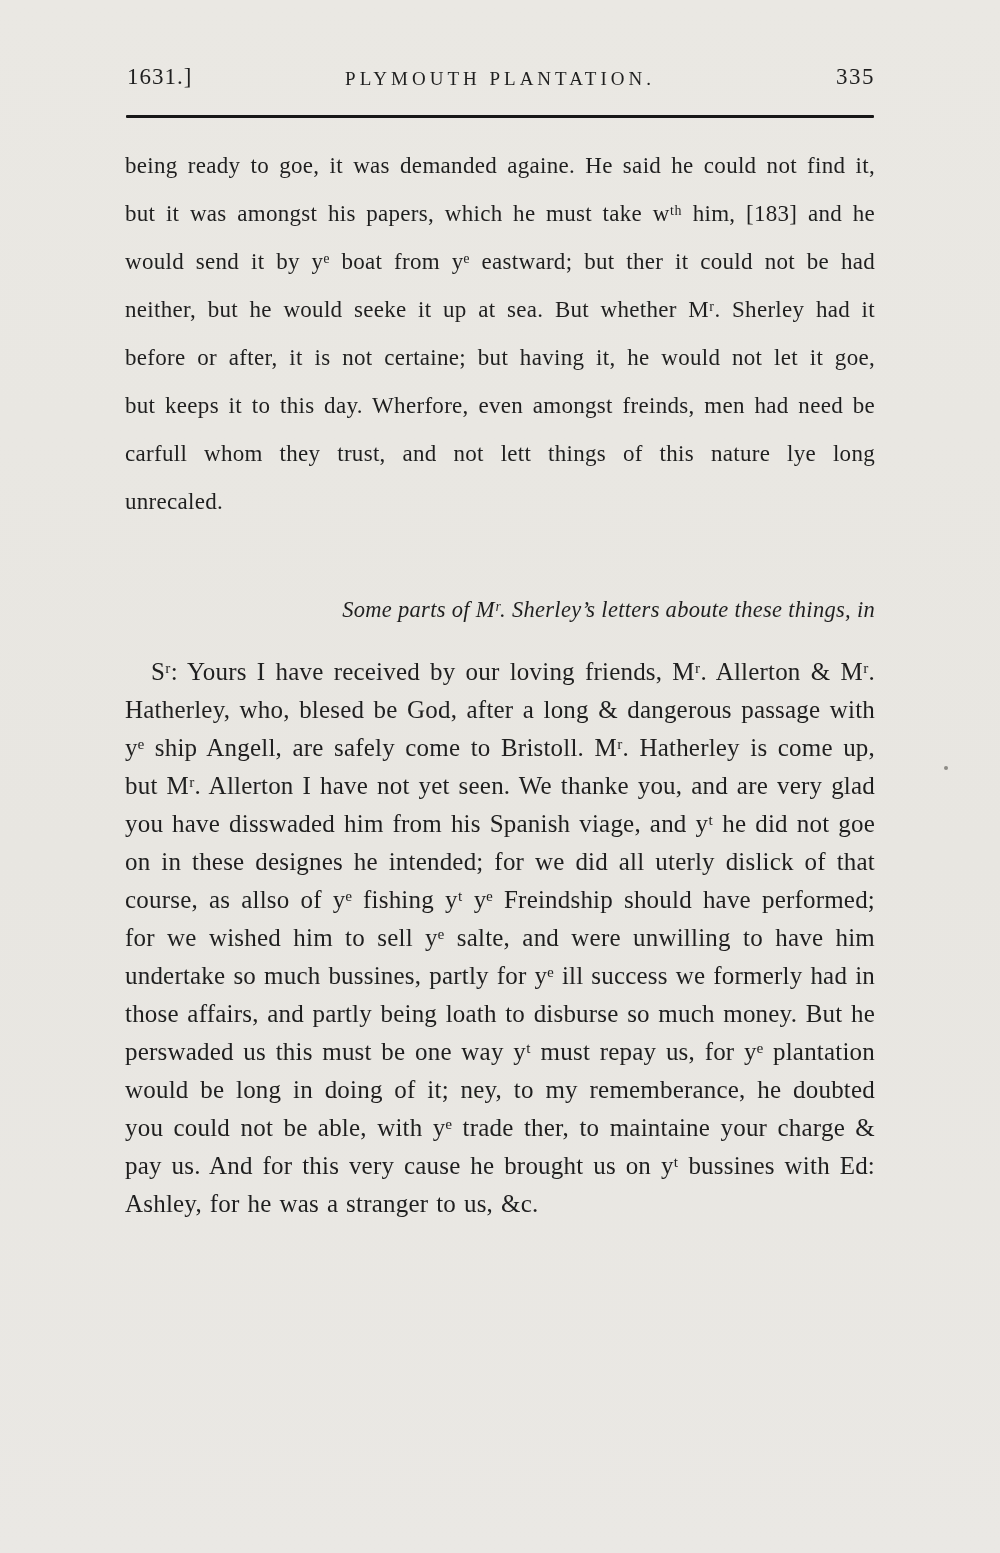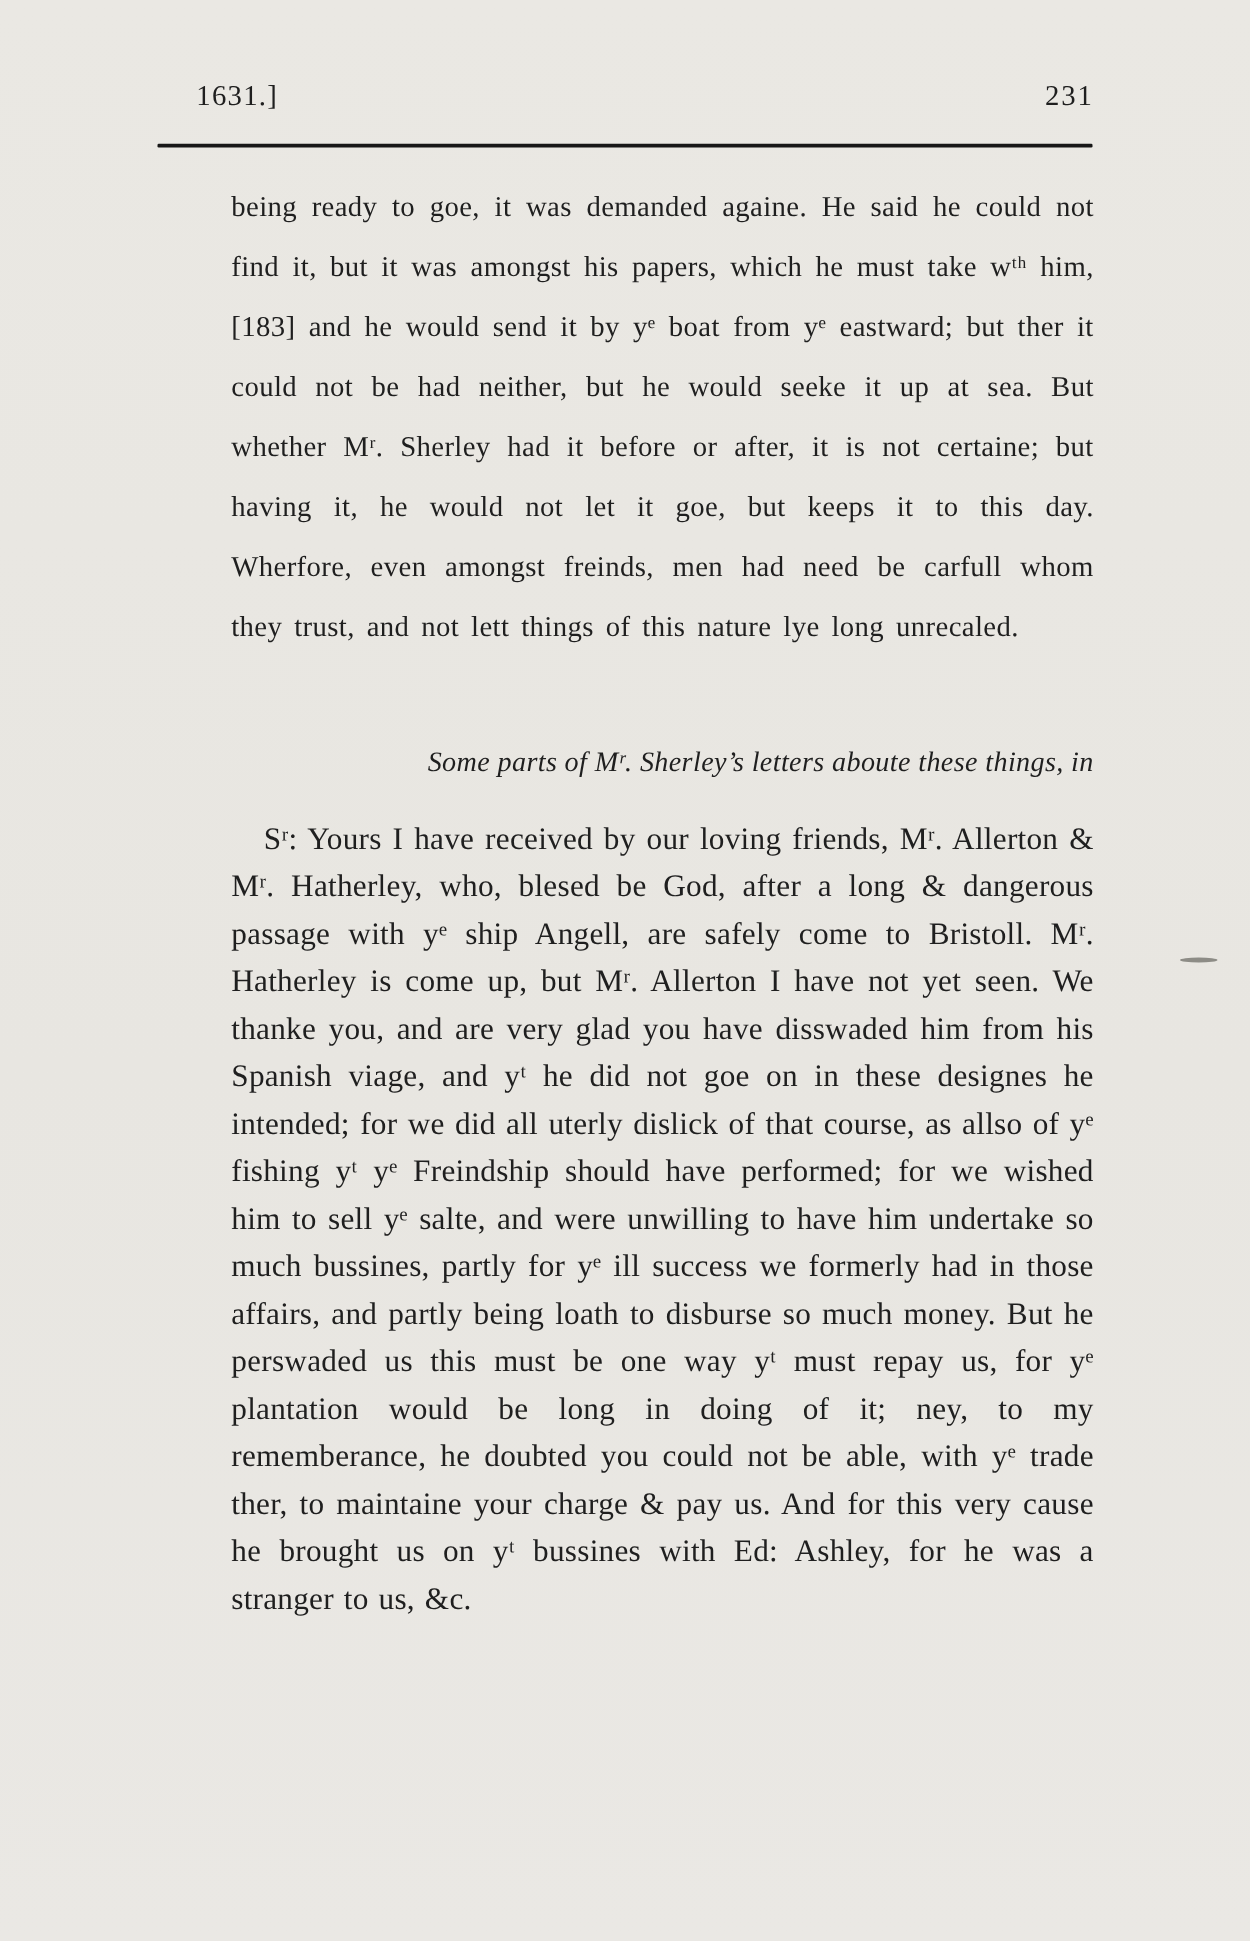--- a/index.html
+++ b/index.html
@@ -1,15 +1,15 @@
 <!DOCTYPE html>
 <html><head>
 <meta charset="utf-8">
 <style>
-  * { box-sizing: border-box; padding-left: 30px; }
+  * { box-sizing: border-box; }
   html, body { margin: 0; padding: 0; }
   body {
     width: 1000px;
     height: 1553px;
     background: #e9e7e2;
     font-family: "Liberation Serif", "DejaVu Serif", serif;
     color: #1f1f1f;
   }
   .page {
     position: relative;
@@ -98,21 +98,22 @@
     border-radius: 50%;
   }
 </style>
 </head>
 <body>
 
 <div class="page">
 
   <header class="running-head">
     <span class="rh-left">1631.]</span>
-    <span class="rh-right">231</span>
+    <span class="rh-center">PLYMOUTH PLANTATION.</span>
+    <span class="rh-right">335</span>
   </header>
 
   <div class="rule"></div>
 
   <main class="text-block">
     <p class="para para-main">being ready to goe, it was demanded againe. He said he could not find it, but it was amongst his papers, which he must take wᵗʰ him, [183] and he would send it by yᵉ boat from yᵉ eastward; but ther it could not be had neither, but he would seeke it up at sea. But whether Mʳ. Sherley had it before or after, it is not certaine; but having it, he would not let it goe, but keeps it to this day. Wherfore, even amongst freinds, men had need be carfull whom they trust, and not lett things of this nature lye long unrecaled.</p>
 
     <h2 class="section-heading">
       <span class="heading-line">Some parts of Mʳ. Sherley’s letters aboute these things, in</span>
     </h2>

